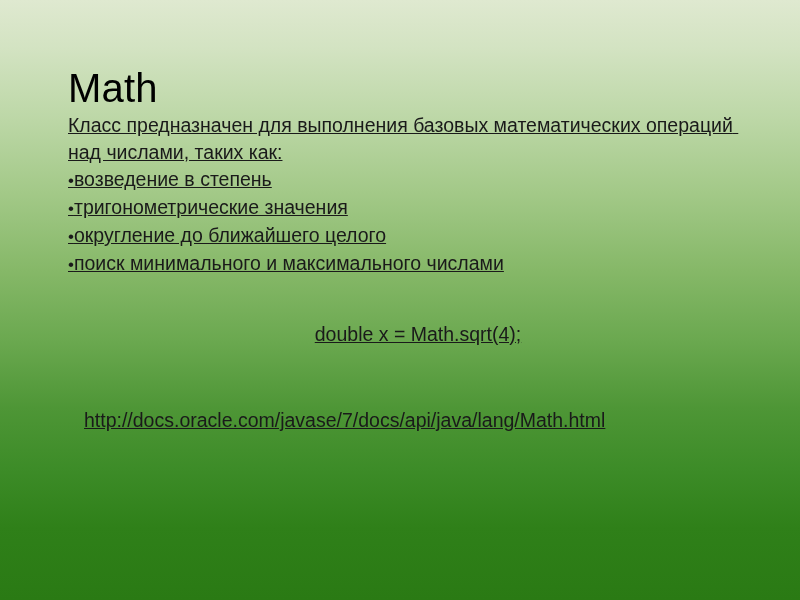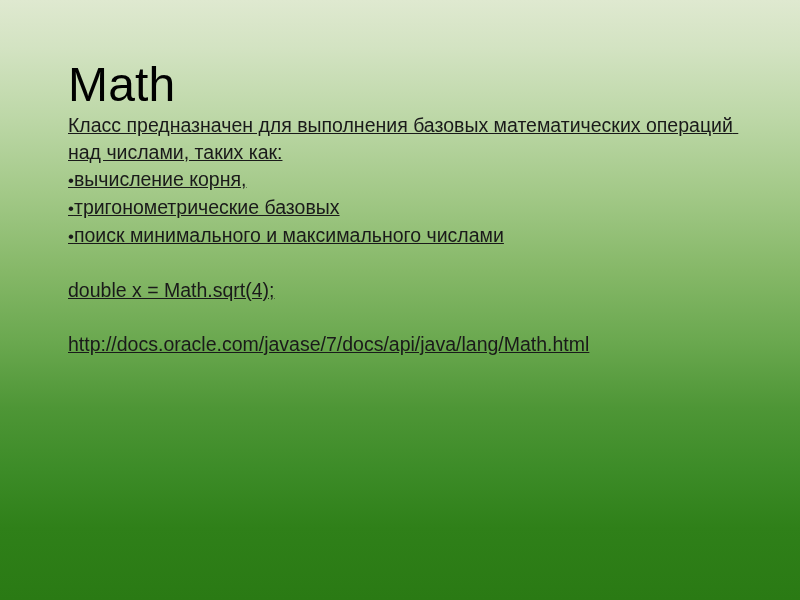--- a/index.html
+++ b/index.html
@@ -25,22 +25,22 @@
         #86b868 45%,
         #6aa84f 57%,
         #4e9636 68%,
         #3d8c28 78%,
         #2f8019 88%,
         #2a7a14 100%);
   }
   .title {
     position: absolute;
     left: 68px;
-    top: 30px;
-    font-size: 48px;
+    top: 38px;
+    font-size: 40px;
     line-height: 46px;
     color: #000000;
     font-weight: normal;
     letter-spacing: 0.2px;
   }
   .body {
     position: absolute;
     left: 68px;
     top: 112px;
     width: 700px;
@@ -60,43 +60,45 @@
     display: block;
   }
   .bullet-line .dot {
     font-size: 17px;
     line-height: 27px;
   }
   .spacer {
     height: 27px;
   }
   .code-line {
-    margin: 0;
+    margin: 16px;
     padding: 0;
     white-space: pre;
+    text-align: center;
   }
   .link-line {
-    margin: 0;
+    margin: 16px;
     padding: 0;
     white-space: pre;
   }
 </style>
 </head>
 <body>
 
 <div class="slide">
 
   <h1 class="title">Math</h1>
 
   <div class="body">
 
     <p class="para">Класс предназначен для выполнения базовых математических операций над числами, таких как:</p>
 
-    <div class="bullet-line"><span class="dot">•</span><span>вычисление корня,</span></div>
-    <div class="bullet-line"><span class="dot">•</span><span>тригонометрические базовых</span></div>
+    <div class="bullet-line"><span class="dot">•</span><span>возведение в степень</span></div>
+    <div class="bullet-line"><span class="dot">•</span><span>тригонометрические значения</span></div>
+    <div class="bullet-line"><span class="dot">•</span><span>округление до ближайшего целого</span></div>
     <div class="bullet-line"><span class="dot">•</span><span>поиск минимального и максимального числами</span></div>
 
     <div class="spacer"></div>
 
     <p class="code-line">double x = Math.sqrt(4);</p>
 
     <div class="spacer"></div>
 
     <p class="link-line">http://docs.oracle.com/javase/7/docs/api/java/lang/Math.html</p>
 

